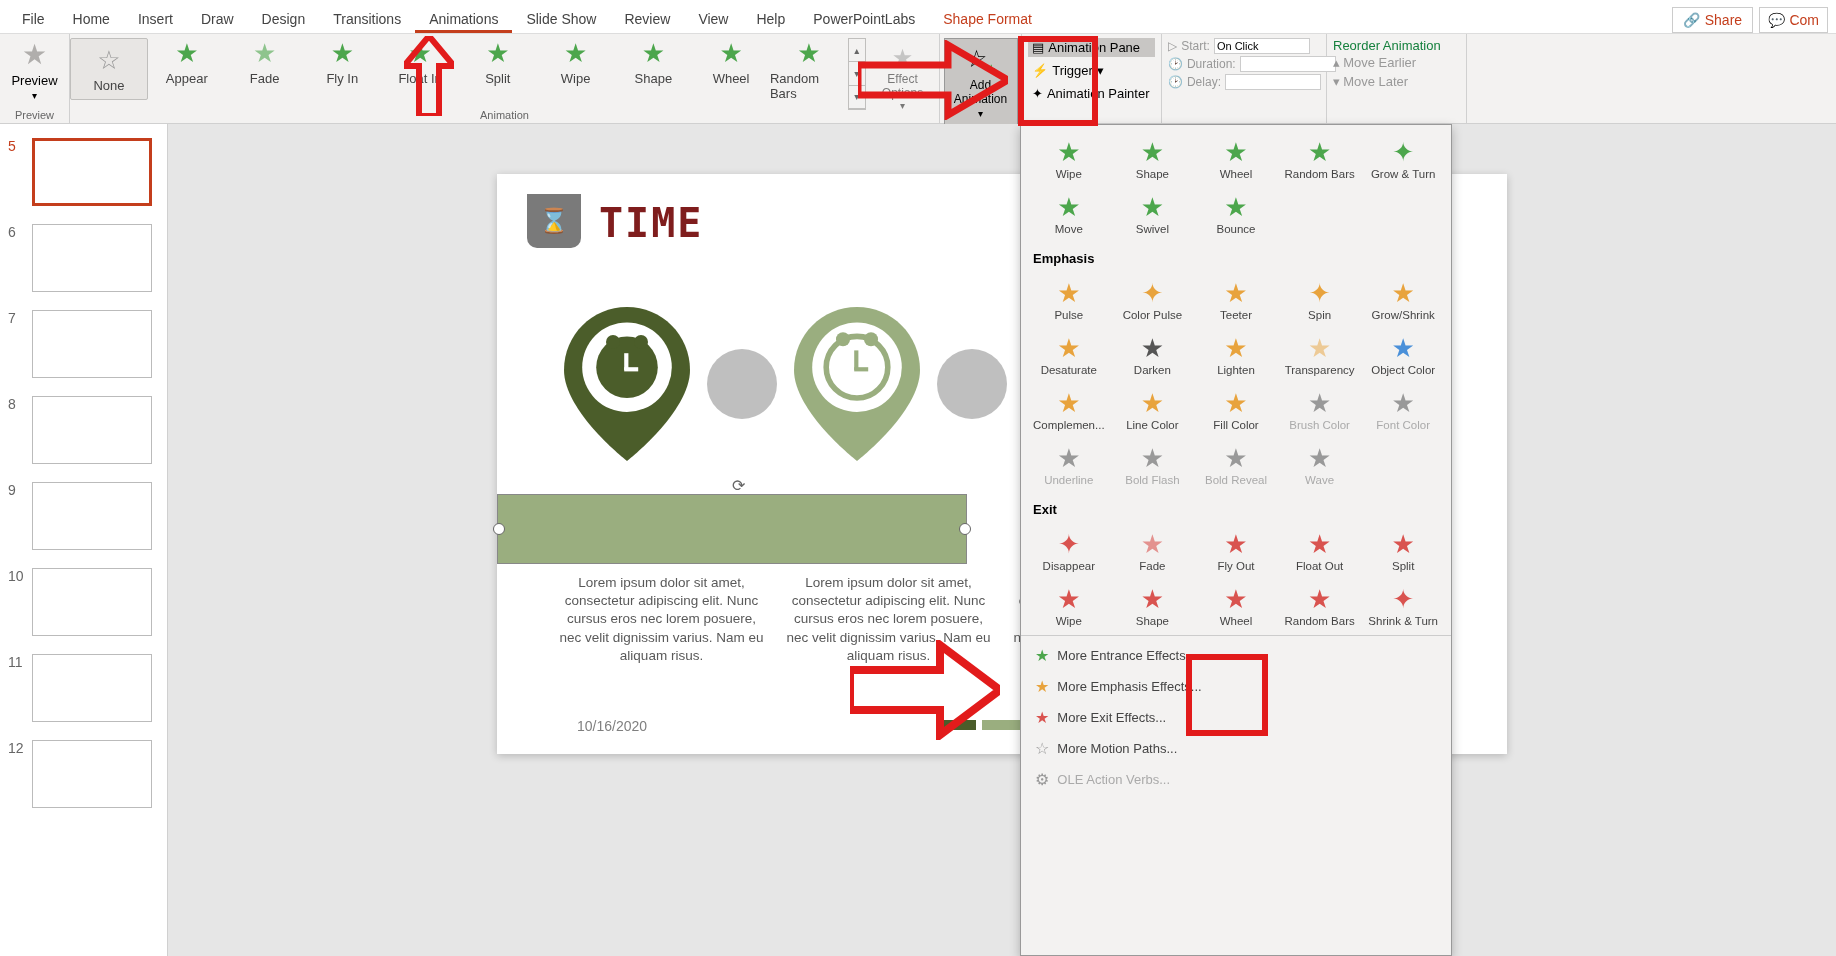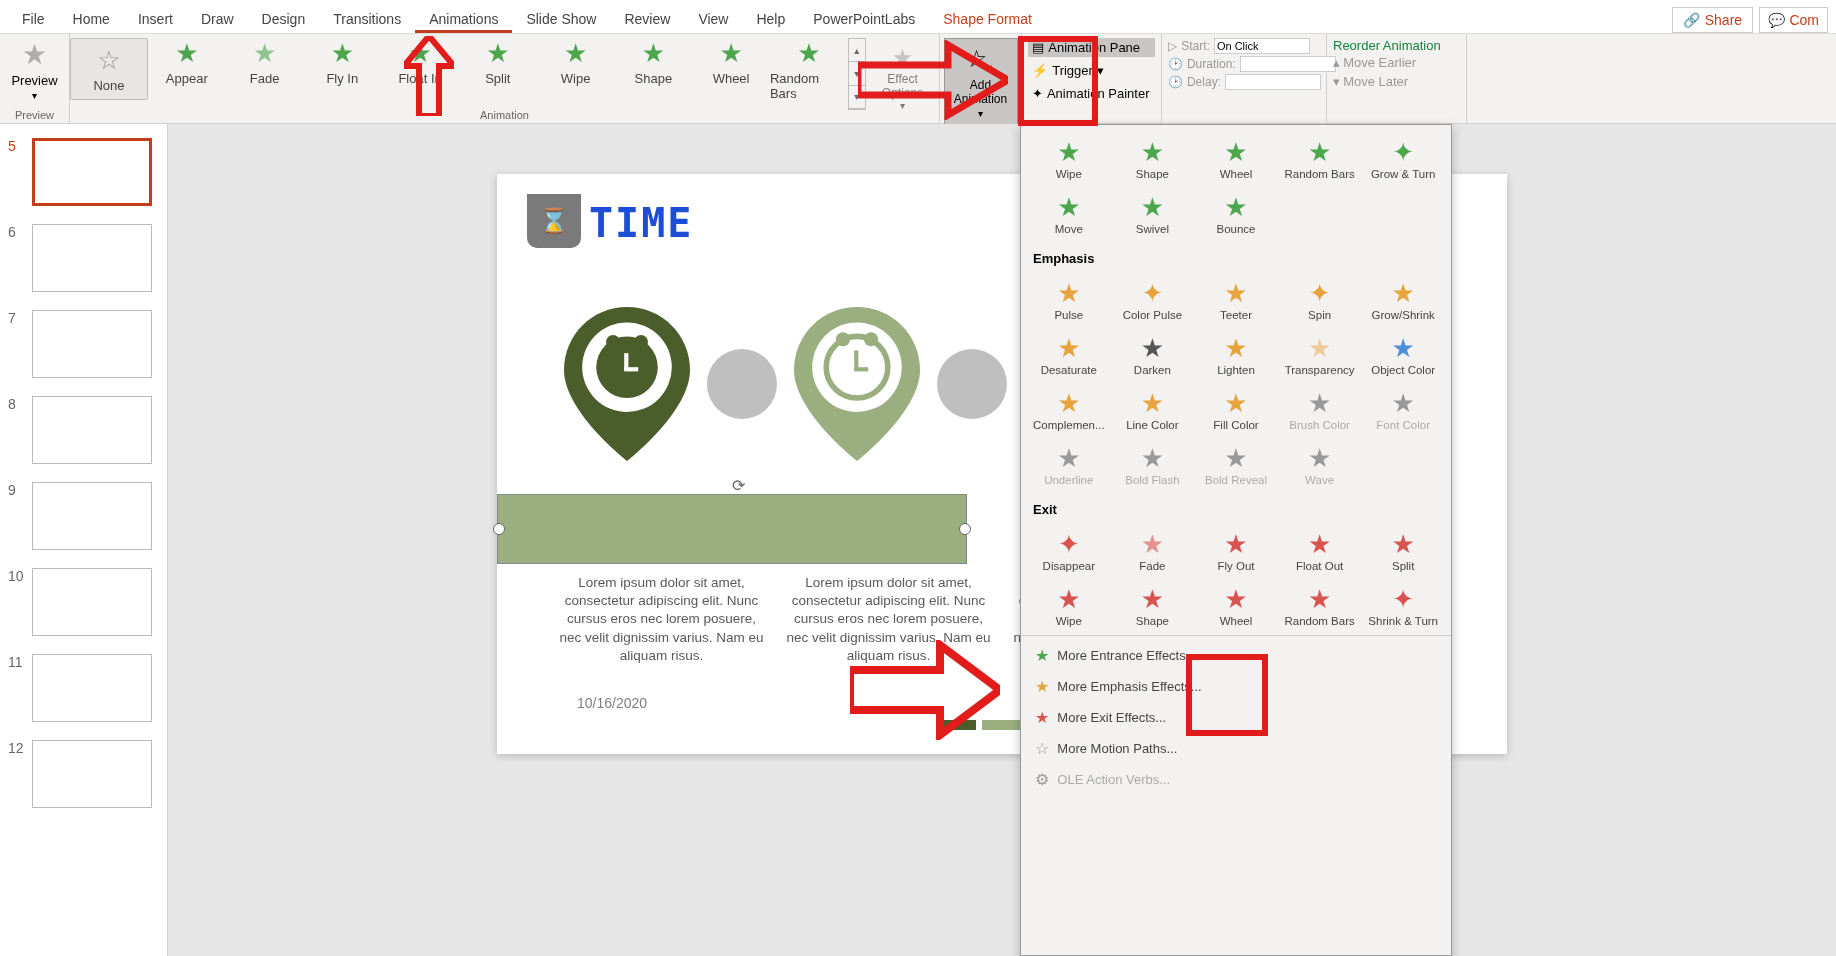--- a/index.html
+++ b/index.html
@@ -45,33 +45,33 @@
 .thumb { display:flex; gap:6px; padding:4px 10px 14px 8px; align-items:flex-start;}
 .thumb .num{font-size:14px; color:#666; width:18px;}
 .thumb .tslide{width:120px; height:68px; background:#fff; border:1px solid #bbb;}
 .thumb.sel .num{color:#c43e1c;}
 .thumb.sel .tslide{border:3px solid #c43e1c;}
 
 
 .canvas { position:absolute; left:168px; top:124px; right:0; bottom:0; background:#e6e6e6; display:flex; justify-content:center; padding-top:50px;}
 .slide { width:1010px; height:580px; background:#fff; box-shadow:0 2px 8px rgba(0,0,0,.2); position:relative; padding:22px 50px;}
 .slide-badge{position:absolute; left:30px; top:20px; width:54px; height:54px; background:#7a7a7a; border-radius:0 0 10px 10px; display:flex; align-items:center; justify-content:center; color:#fff; font-size:24px;}
-.slide-title{position:absolute; left:92px; top:26px; font-size:40px; font-family:'Consolas',monospace; font-weight:bold; color:#1d4ed8; letter-spacing:2px;}
+.slide-title{position:absolute; left:102px; top:26px; font-size:40px; font-family:'Consolas',monospace; font-weight:bold; color:#7f1d1d; letter-spacing:2px;}
 .pins-row{position:absolute; top:120px; left:60px; right:60px; height:180px; display:flex; gap:10px; align-items:center;}
 .pin{width:140px; height:170px; position:relative;}
 .pin svg{width:100%; height:100%;}
 .gap-circ{width:70px; height:70px; border-radius:50%; background:#bfbfbf;}
 .sel-bar{position:absolute; top:320px; left:0; right:540px; height:70px; background:#9aae7f; border:1px solid #888;}
 .sel-bar::before,.sel-bar::after{content:''; position:absolute; width:10px; height:10px; background:#fff; border:1px solid #666; border-radius:50%;}
 .sel-bar::before{left:-5px; top:50%; transform:translateY(-50%);}
 .sel-bar::after{right:-5px; top:50%; transform:translateY(-50%);}
 .rot-handle{position:absolute; top:302px; left:50%; transform:translateX(-270px); font-size:16px; color:#666;}
 .text-cols{position:absolute; top:400px; left:60px; right:60px; display:flex; gap:18px;}
 .text-cols .col{flex:1; font-size:13.5px; text-align:center; color:#595959; line-height:1.35;}
-.slide-date{position:absolute; left:80px; bottom:43px; font-size:14px; color:#7f7f7f;}
+.slide-date{position:absolute; left:80px; bottom:20px; font-size:14px; color:#7f7f7f;}
 .color-chips{position:absolute; bottom:24px; left:50%; transform:translateX(-50%); display:flex; gap:6px;}
 .color-chips div{width:40px; height:10px;}
 
 
 .dropdown{position:absolute; top:124px; left:1020px; width:432px; bottom:0; background:#f3f2f1; border:1px solid #999; box-shadow:0 4px 10px rgba(0,0,0,.25); overflow-y:auto; padding:4px 0;}
 .dd-grid{display:grid; grid-template-columns:repeat(5,1fr); gap:4px 0; padding:4px 6px;}
 .dd-item{display:flex; flex-direction:column; align-items:center; font-size:11.5px; color:#444; padding:4px 0; cursor:pointer;}
 .dd-item .st{font-size:26px;}
 .dd-item.dis{color:#aaa;}
 .dd-head{font-weight:bold; font-size:13px; padding:8px 12px 4px;}

